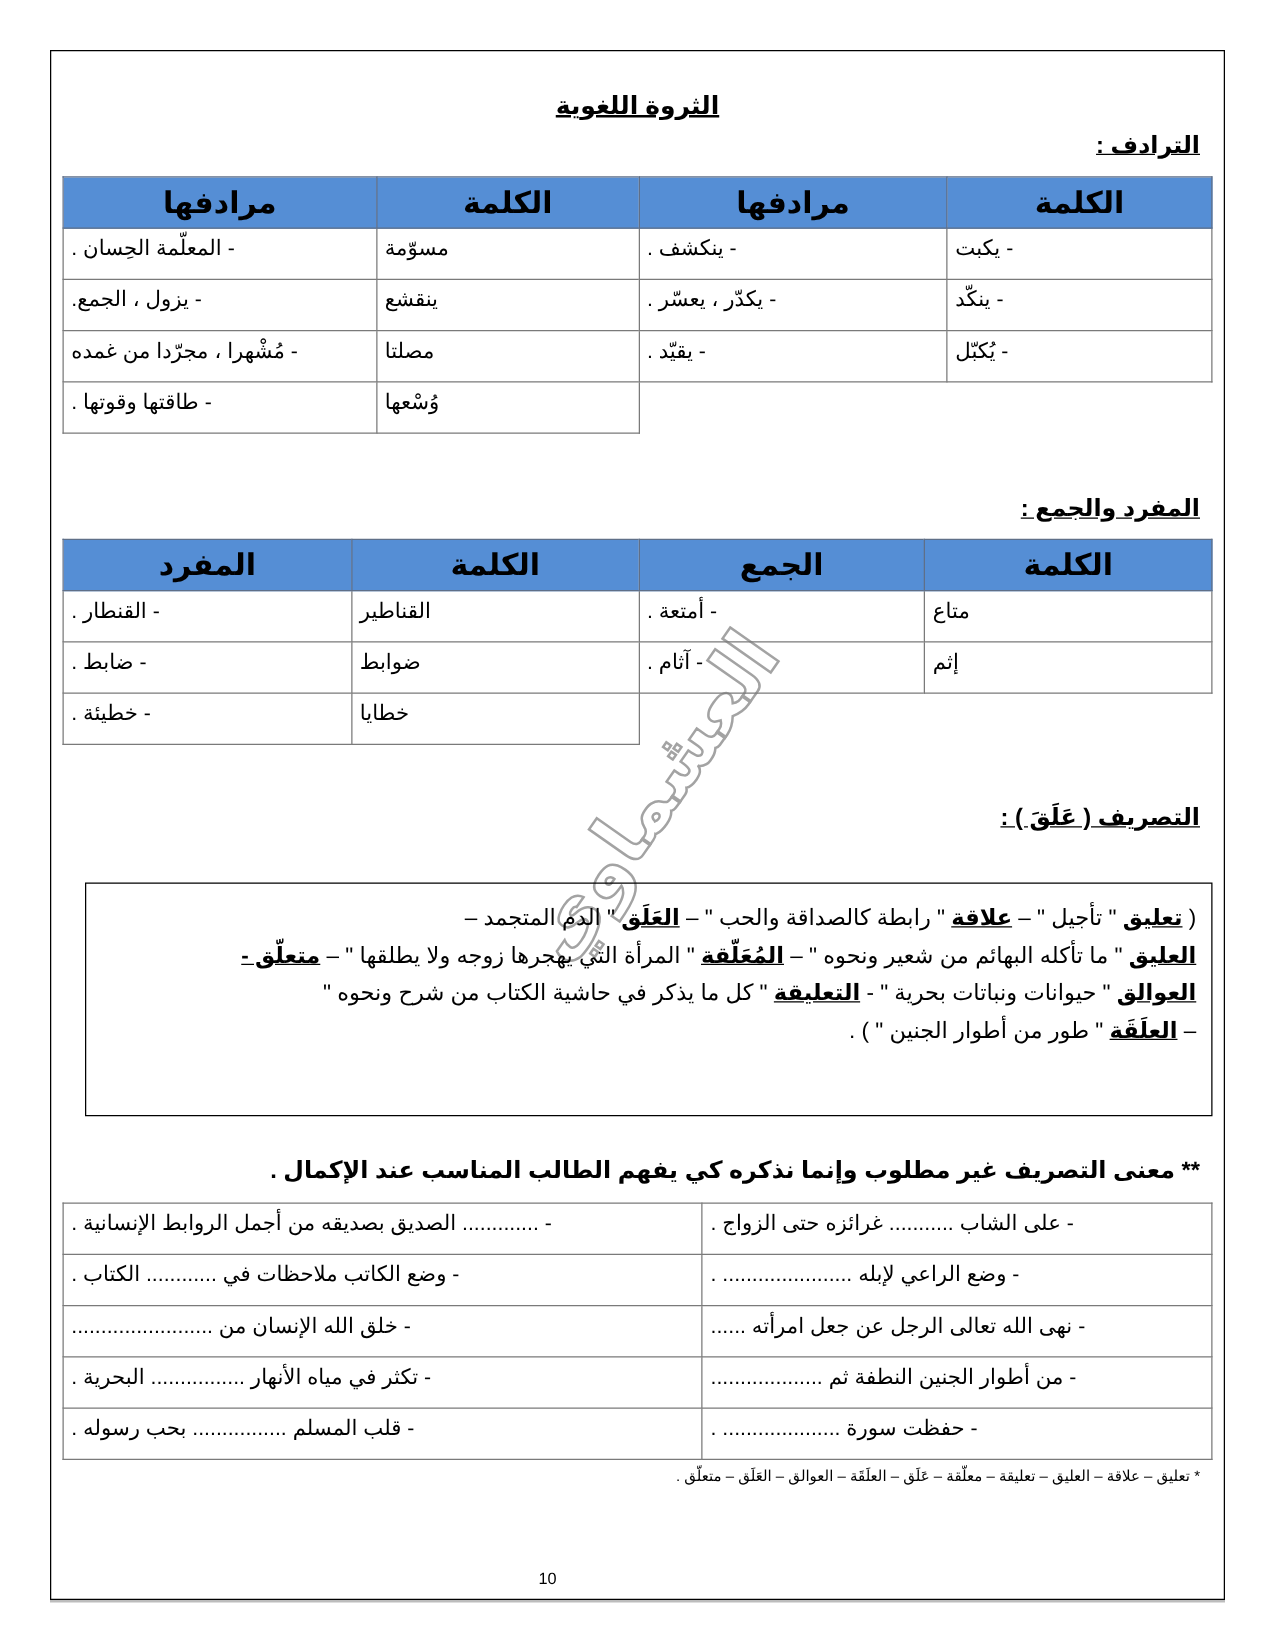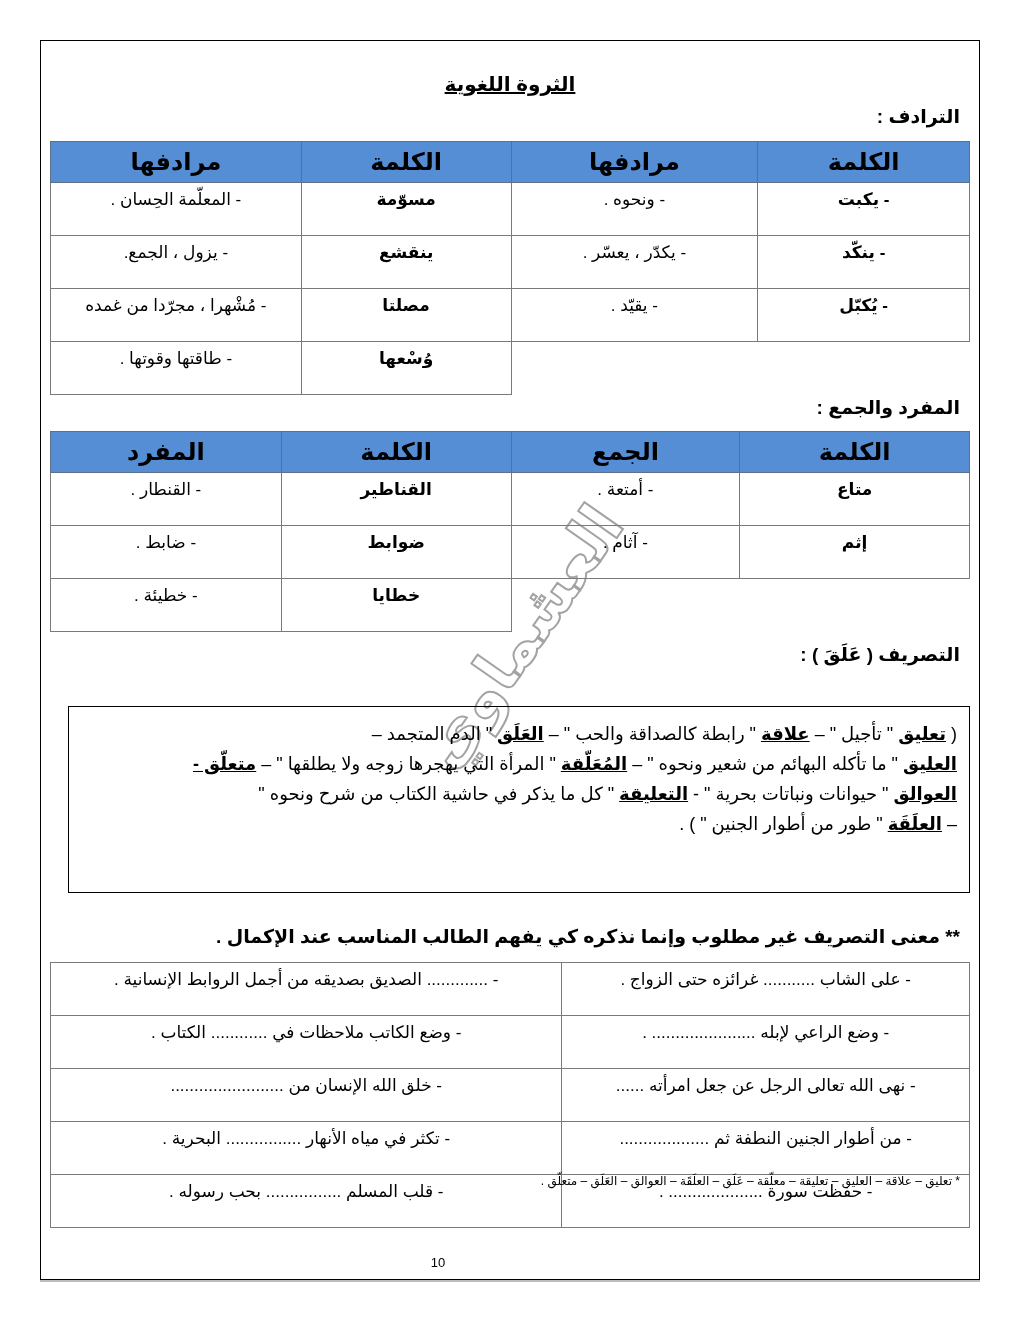--- a/index.html
+++ b/index.html
@@ -13,33 +13,33 @@
 
   .rtl { direction: rtl; }
 
   .page-title {
     position: absolute; left: 0; top: 72px; width: 1020px; text-align: center;
     font-size: 20px; font-weight: bold; text-decoration: underline;
   }
 
   .section-heading {
     position: absolute; right: 60px; font-size: 19px; font-weight: bold;
-    direction: rtl;
+    text-decoration: underline; direction: rtl;
   }
 
   table.grid { border-collapse: collapse; position: absolute; direction: rtl; }
   table.grid td, table.grid th {
     border: 1px solid #7a7a7a; font-size: 17px; padding: 0 6px; vertical-align: top;
   }
   table.grid th {
     background: #558ed5; font-weight: bold; text-align: center; vertical-align: middle;
     height: 41px; font-size: 24px; border-color: #5f6f88;
   }
-  table.grid td { height: 53px; padding-top: 6px; text-align: center; }
-  td.word { font-weight: bold; font-size: 18px; }
+  table.grid td { height: 41px; padding-top: 6px; text-align: left; }
+  td.word { font-weight: normal; font-size: 18px; }
   td.empty { border: none !important; border-top: 1px solid #7a7a7a !important; }
 
   .syn-table { left: 50px; top: 141px; width: 920px; }
   .sp-table { left: 50px; top: 431px; width: 920px; }
 
   .conj-box {
     position: absolute; left: 68px; top: 706px; width: 902px; height: 187px;
     border: 1.5px solid #000; direction: rtl; padding: 12px 12px 0 14px;
     font-size: 18px; line-height: 30px;
   }
@@ -89,21 +89,21 @@
     </colgroup>
   <tbody>
       <tr>
     <th>الكلمة</th>
     <th>مرادفها</th>
     <th>الكلمة</th>
     <th>مرادفها</th>
   </tr>
   <tr>
     <td class="word">- يكبت</td>
-    <td>- ونحوه .</td>
+    <td>- ينكشف .</td>
     <td class="word">مسوّمة</td>
     <td>- المعلّمة الحِسان .</td>
   </tr>
   <tr>
     <td class="word">- ينكّد</td>
     <td>- يكدّر ، يعسّر  .</td>
     <td class="word">ينقشع</td>
     <td>- يزول ، الجمع.</td>
   </tr>
   <tr>

